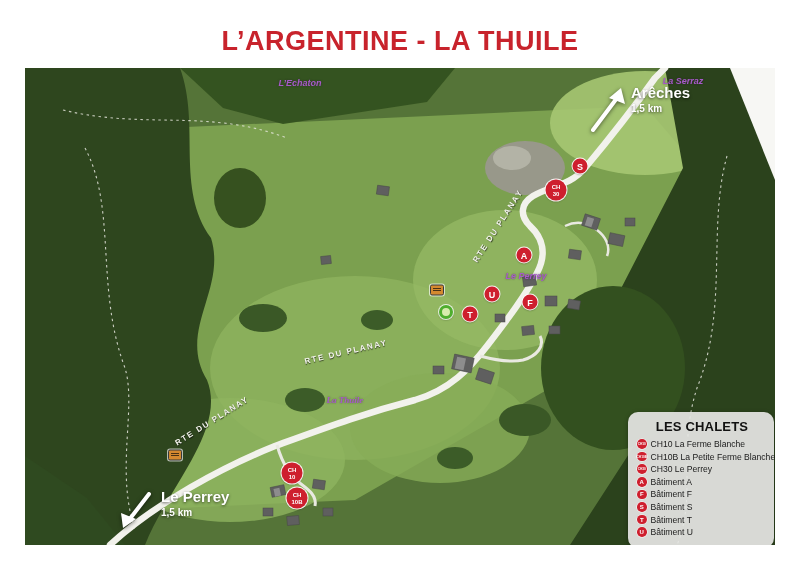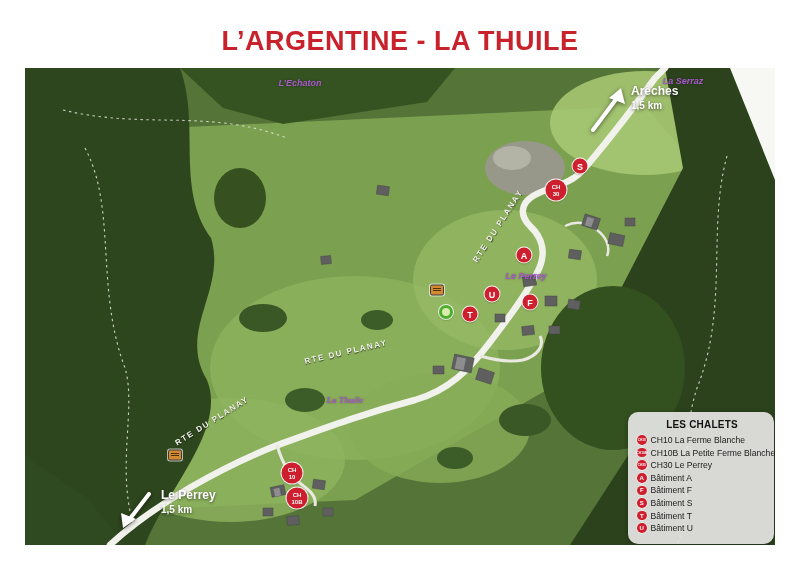--- a/index.html
+++ b/index.html
@@ -33,21 +33,21 @@
     box-shadow:0 0 0 1px rgba(255,255,255,.8), 0 1px 2px rgba(0,0,0,.4); }
 
   .sign { position:absolute; transform:translate(-50%,-50%); width:14px; height:11px;
     background:#D4892F; border:1px solid #3a3a3a; border-radius:2px;
     box-shadow:0 0 0 1px rgba(255,255,255,.65); display:flex; align-items:center; justify-content:center; }
   .sign .stripes { width:8px; height:5px;
     background:repeating-linear-gradient(to bottom,#4a3215 0 1px,transparent 1px 2.5px); }
 
   .direction { position:absolute; color:#fff; font-weight:bold;
     text-shadow:0 1px 3px rgba(0,0,0,.6); }
-  .direction .dir-line1 { font-size:12px; }
+  .direction .dir-line1 { font-size:15px; }
   .direction .dir-line2 { font-size:10px; margin-top:2px; }
   #dir-areches { left:560px; top:16px; }
   #dir-areches .dir-text { margin-left:46px; }
   #dir-areches svg { position:absolute; left:0; top:2px; }
   #dir-planay { left:96px; top:420px; }
   #dir-planay .dir-text { margin-left:40px; }
   #dir-planay svg { position:absolute; left:-4px; top:0; }
   .direction svg { filter:drop-shadow(0 1px 2px rgba(0,0,0,.55)); }
 
   .logo-box { position:absolute; left:611px; top:258px; width:112px; height:58px;
@@ -56,21 +56,21 @@
   .logo-name { font-family:"Liberation Serif", serif; font-weight:bold; color:#A93226;
     font-size:18px; letter-spacing:.5px; line-height:16px; }
   .logo-name .cap { font-size:22px; }
   .logo-sub { font-family:"Liberation Serif", serif; font-style:italic; color:#A93226;
     font-size:15px; line-height:15px; }
   .logo-house { margin-bottom:1px; }
 
   .legend { position:absolute; left:603px; top:344px; width:146px;
     background:rgba(229,229,227,.93); border-radius:10px; padding:7px 7px 8px 9px;
     box-shadow:0 1px 4px rgba(0,0,0,.35); }
-  .legend-title { font-size:10px; font-weight:bold; color:#111; text-align:center;
+  .legend-title { font-size:13px; font-weight:bold; color:#111; text-align:center;
     margin-bottom:5px; letter-spacing:.2px; }
   .legend-item { display:flex; align-items:center; margin-bottom:2.6px; }
   .legend-badge { flex:0 0 auto; width:9.5px; height:9.5px; border-radius:50%;
     background:#CE1F2E; color:#fff; font-weight:bold; display:flex; align-items:center;
     justify-content:center; margin-right:4px; box-shadow:0 0 0 .5px rgba(255,255,255,.9); }
   .legend-badge.letter { font-size:6px; }
   .legend-badge.code { font-size:3.2px; letter-spacing:0; }
   .legend-label { font-size:8.6px; color:#1a1a1a; white-space:nowrap; }
 </style>
 </head>

